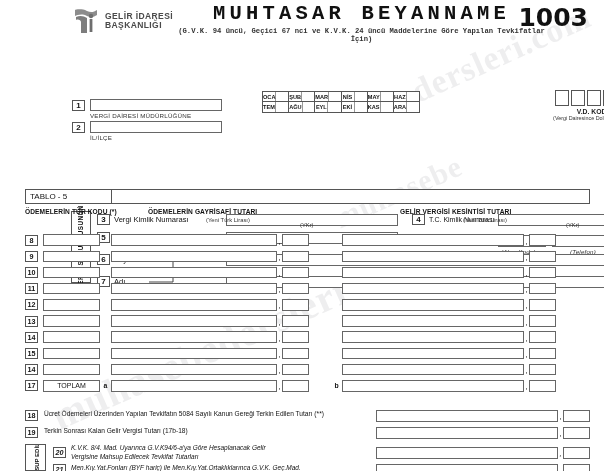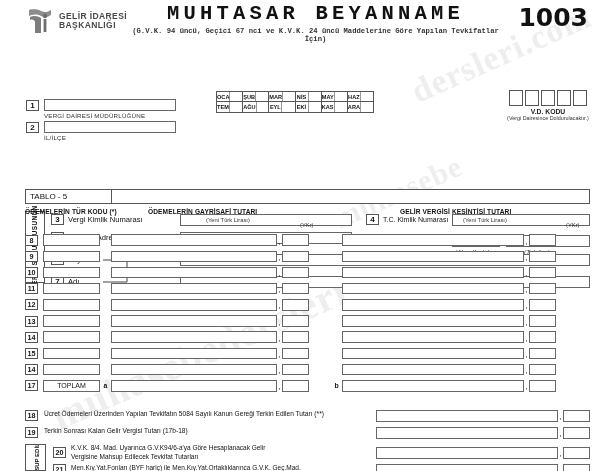--- a/index.html
+++ b/index.html
@@ -24,21 +24,21 @@
     font-family:"Liberation Serif", serif;
     font-weight:bold;
     color:rgba(125,125,135,0.13);
     white-space:nowrap;
     letter-spacing:1px;
   }
   .wm1 { font-size:40px; left:40px; top:330px; transform:rotate(-24deg); }
   .wm2 { font-size:34px; left:405px; top:35px; transform:rotate(-24deg); }
   .wm3 { font-size:30px; left:330px; top:175px; transform:rotate(-24deg); }
 
-  .content { position:relative; z-index:10; }
+  .content { position:relative; z-index:10;padding-left:46px; }
 
   
   .header { position:relative; height:44px; }
   .logo-wrap { position:absolute; left:26px; top:6px; display:flex; align-items:center; gap:3px; }
   .logo-mark { width:30px; height:30px; position:relative; }
   .logo-text { line-height:1.05; }
   .logo-l1, .logo-l2 {
     font-size:8.5px; font-weight:bold; letter-spacing:0.4px; color:#4a4a4a;
   }
   .title-block { position:absolute; left:128px; top:2px; width:375px; text-align:center;font-family:Liberation Mono, monospace; }
@@ -169,21 +169,21 @@
   .bg-vert {
     position:absolute; left:0px; top:0px; width:21px; height:27px;
     border:1px solid #555; background:#fff; overflow:hidden;
   }
   .bg-vert-inner {
     position:absolute; left:-16px; top:9px; width:54px;
     transform:rotate(-90deg);
     font-size:6px; font-weight:bold; text-align:center; color:#111;
     line-height:7px; white-space:nowrap;
   }
-  .brow { display:flex; align-items:flex-start; margin-left:28px; }
+  .brow { display:flex; align-items:flex-start; margin-left:28px;font-style:italic; }
   .brow .btxt { font-size:6.5px; color:#111; margin-left:5px; line-height:8.6px; }
 </style>
 </head>
 <body>
 
 <div class="page">
 
   <div class="watermark">
     <div class="wm-text wm1">muhasebedersleri</div>
     <div class="wm-text wm2">dersleri.com</div>

